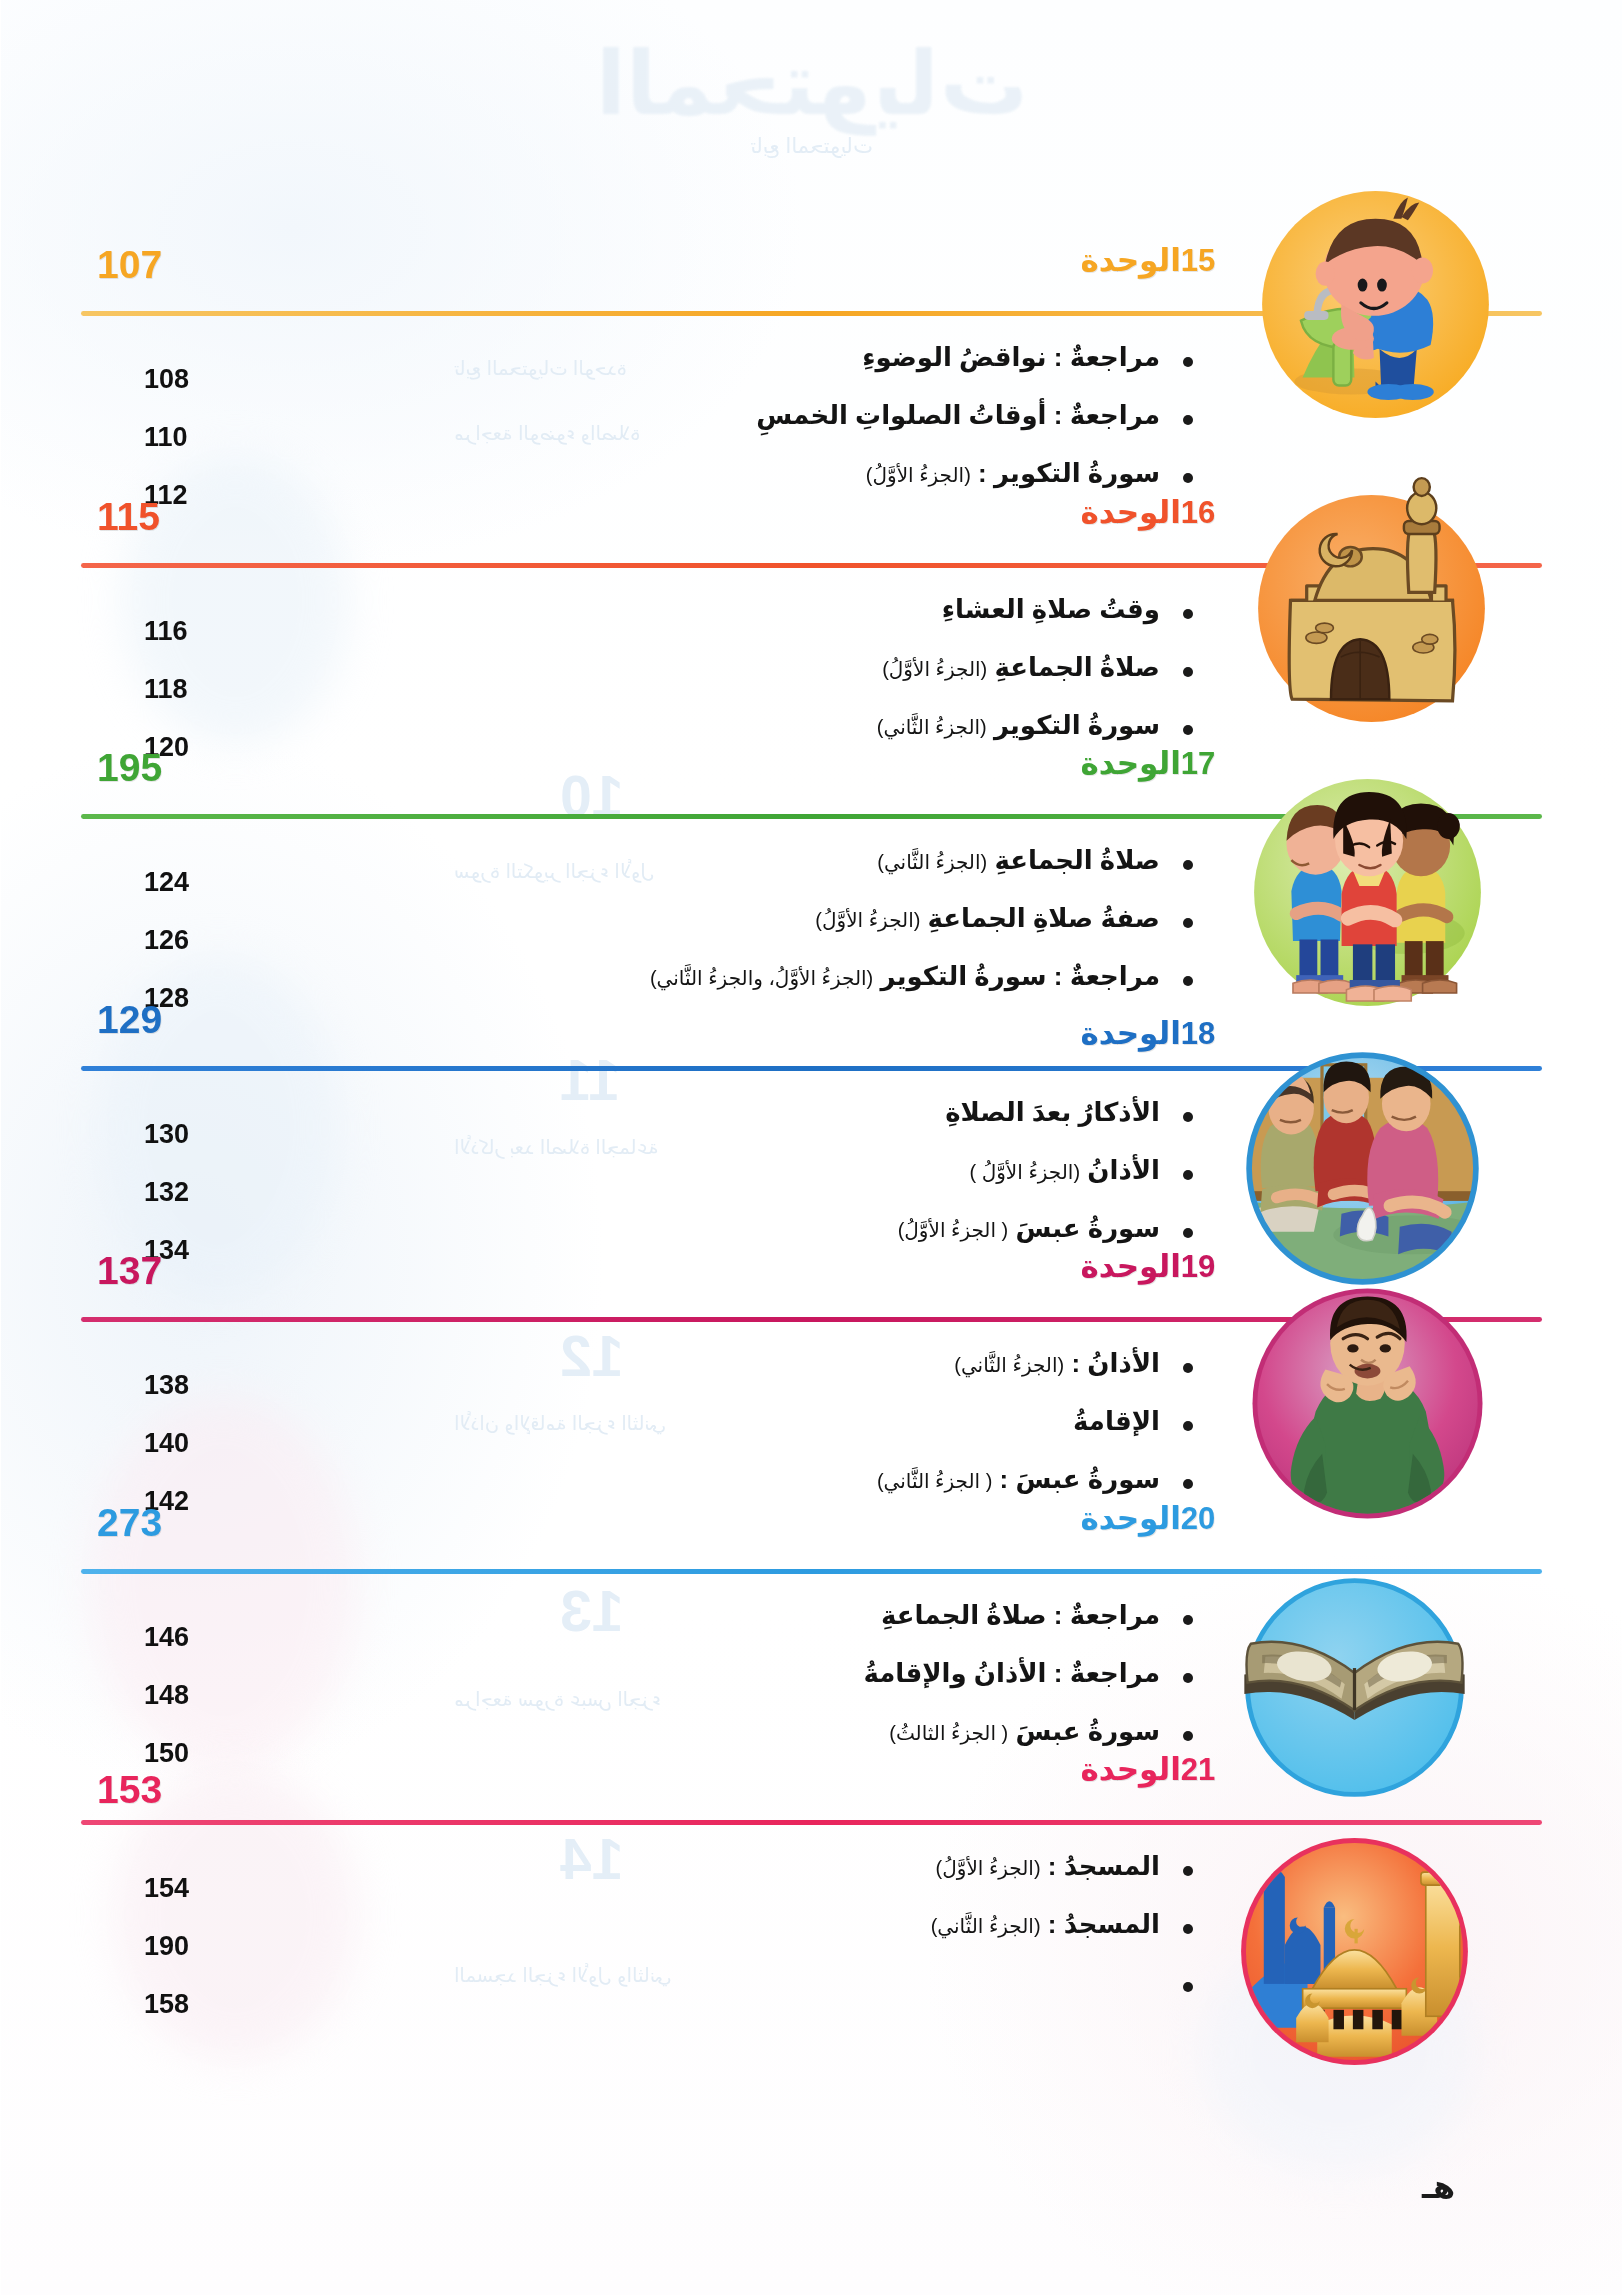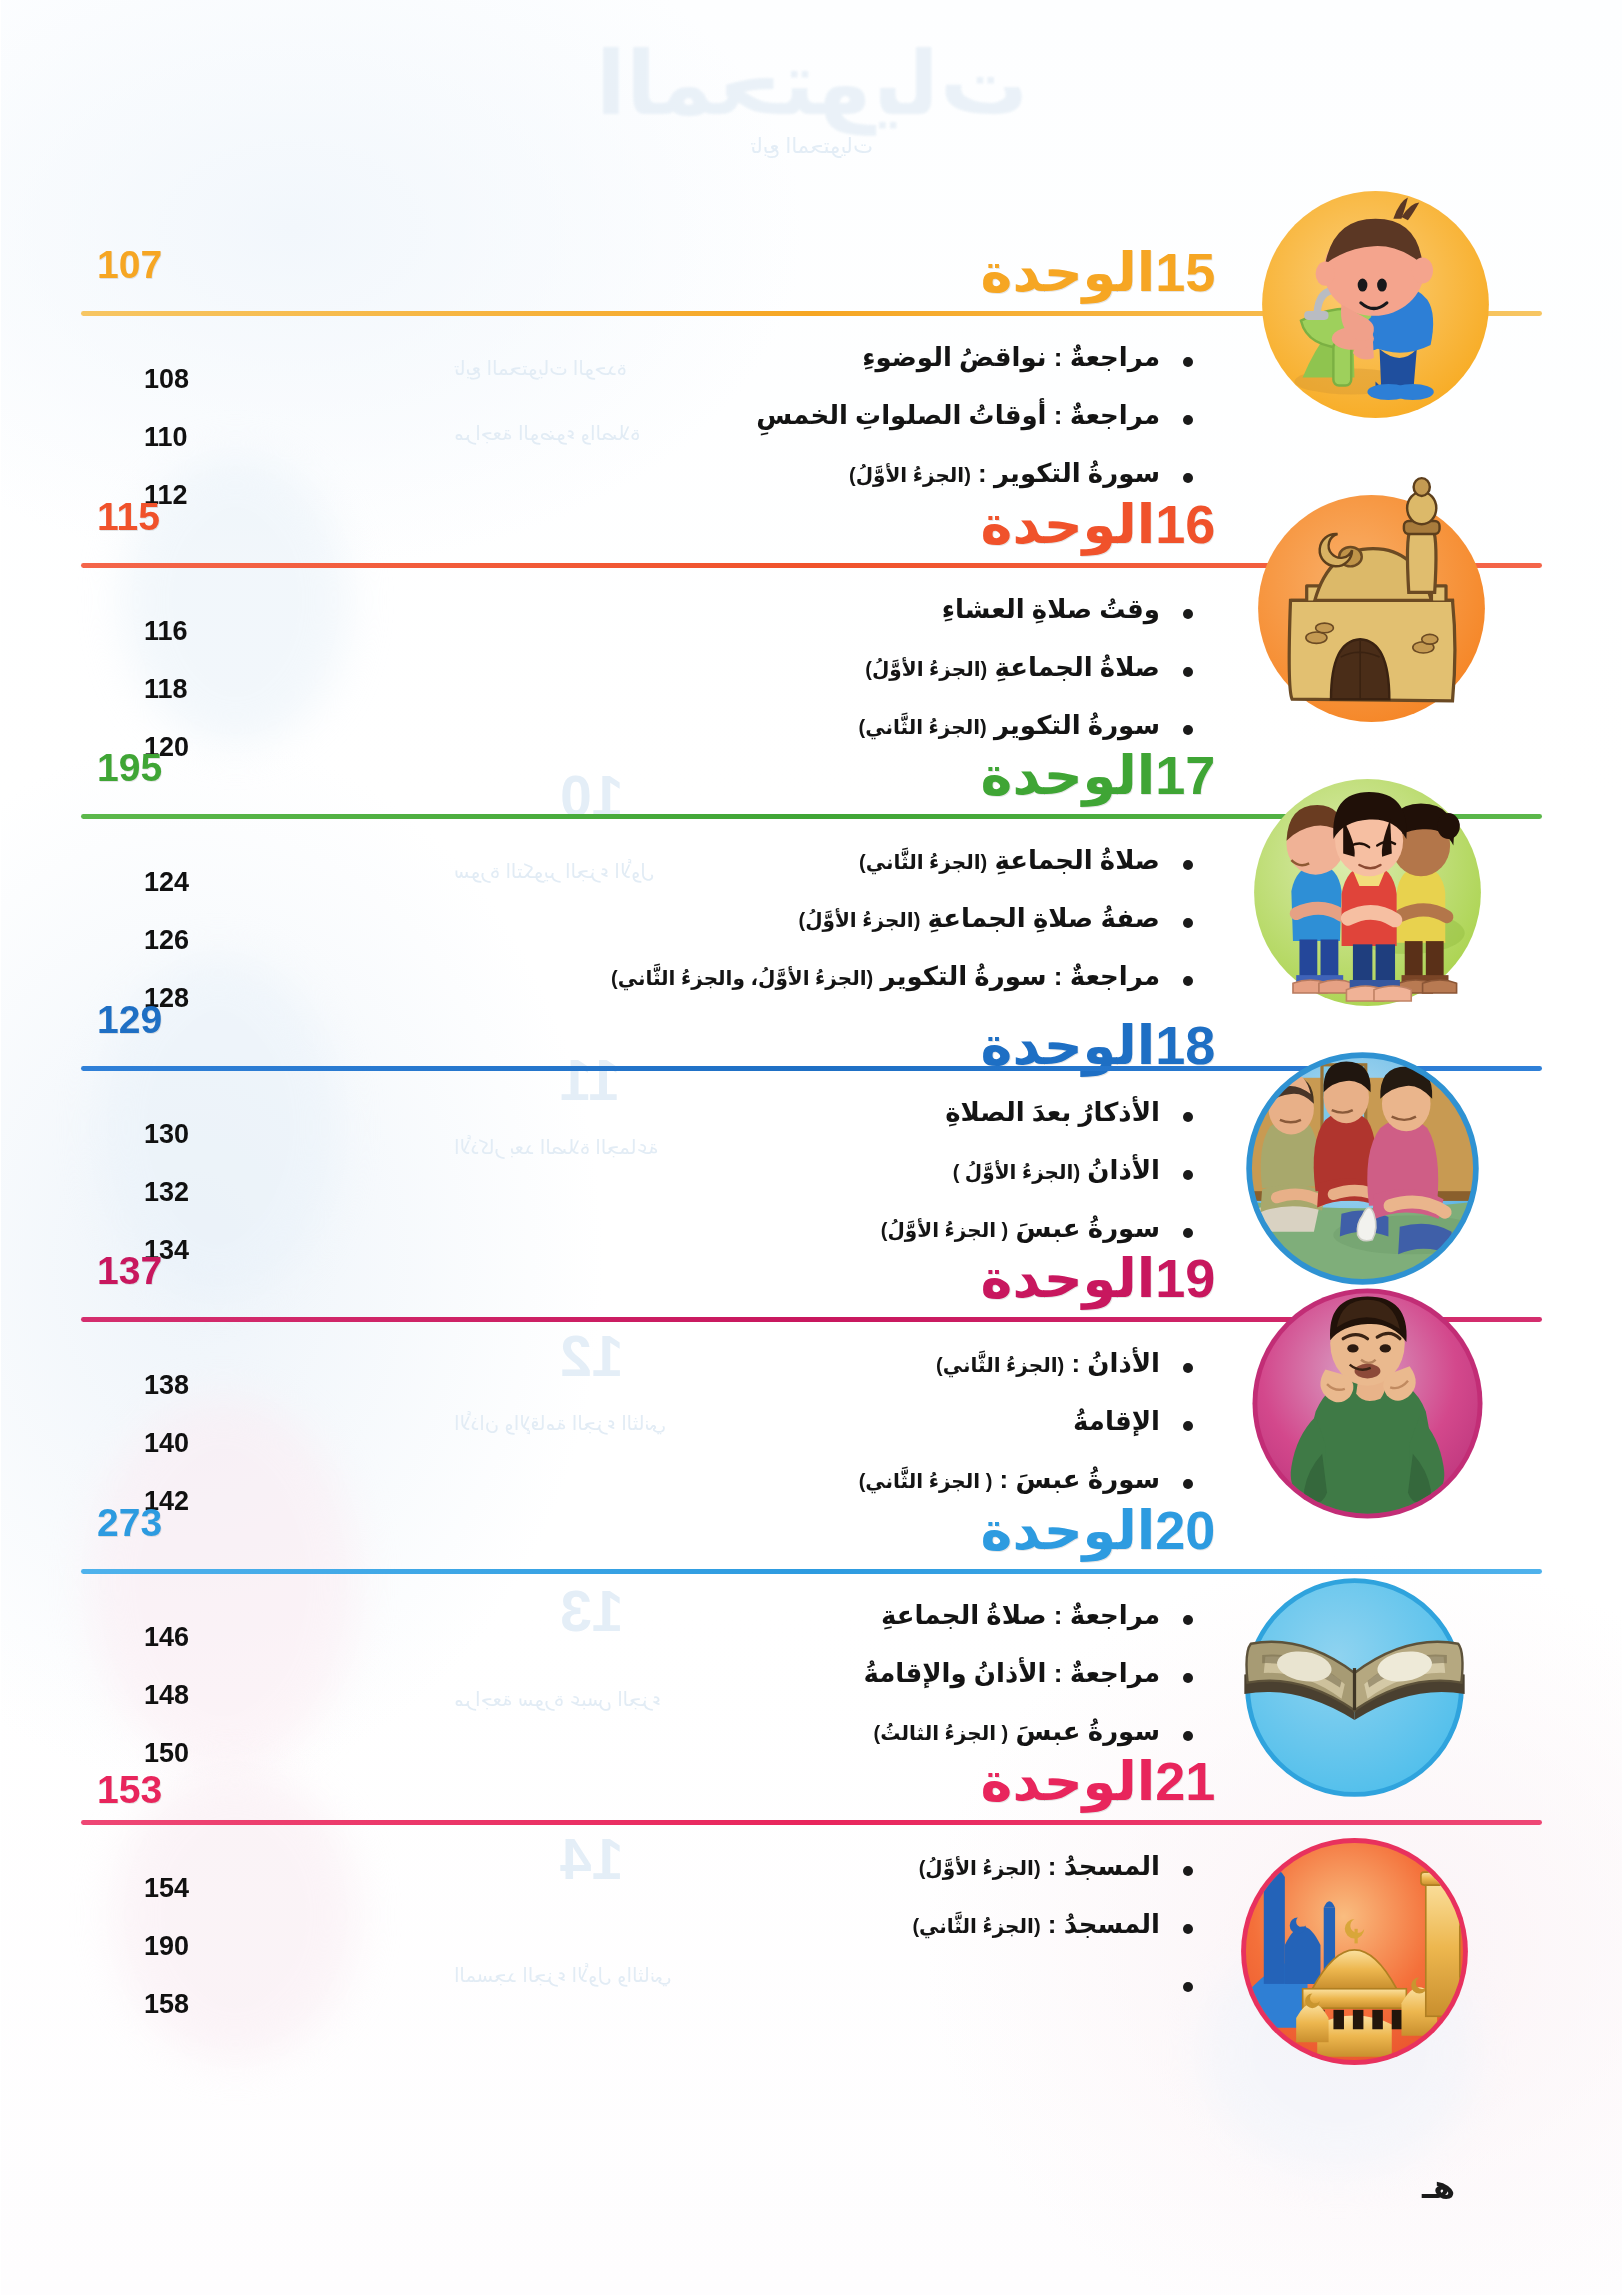--- a/index.html
+++ b/index.html
@@ -92,21 +92,21 @@
   }
 
   .unit-head {
     position: relative;
     height: 78px;
   }
   .unit-title {
     position: absolute;
     right: 398px;
     top: 1.6px;
-    font-size: 54px;
+    font-size: 31px;
     font-weight: bold;
     line-height: 1;
     white-space: nowrap;
     text-shadow: 0.8px 0.8px 0 rgba(0,0,0,0.10);
   }
   .unit-title .unit-num {
     margin-right: 9.7px;
   }
   .unit-start-page {
     position: absolute;
@@ -147,21 +147,21 @@
     right: 463px;
     top: 3.2px;
     font-size: 26px;
     font-weight: bold;
     color: #141414;
     white-space: nowrap;
     line-height: 1.4;
   }
   .lesson-title .part {
     font-size: 20px;
-    font-weight: bold;
+    font-weight: normal;
   }
   .lesson-page {
     position: absolute;
     left: 144px;
     top: 8px;
     font-size: 27px;
     font-weight: bold;
     color: #111111;
     margin-top: 20px;
   }

